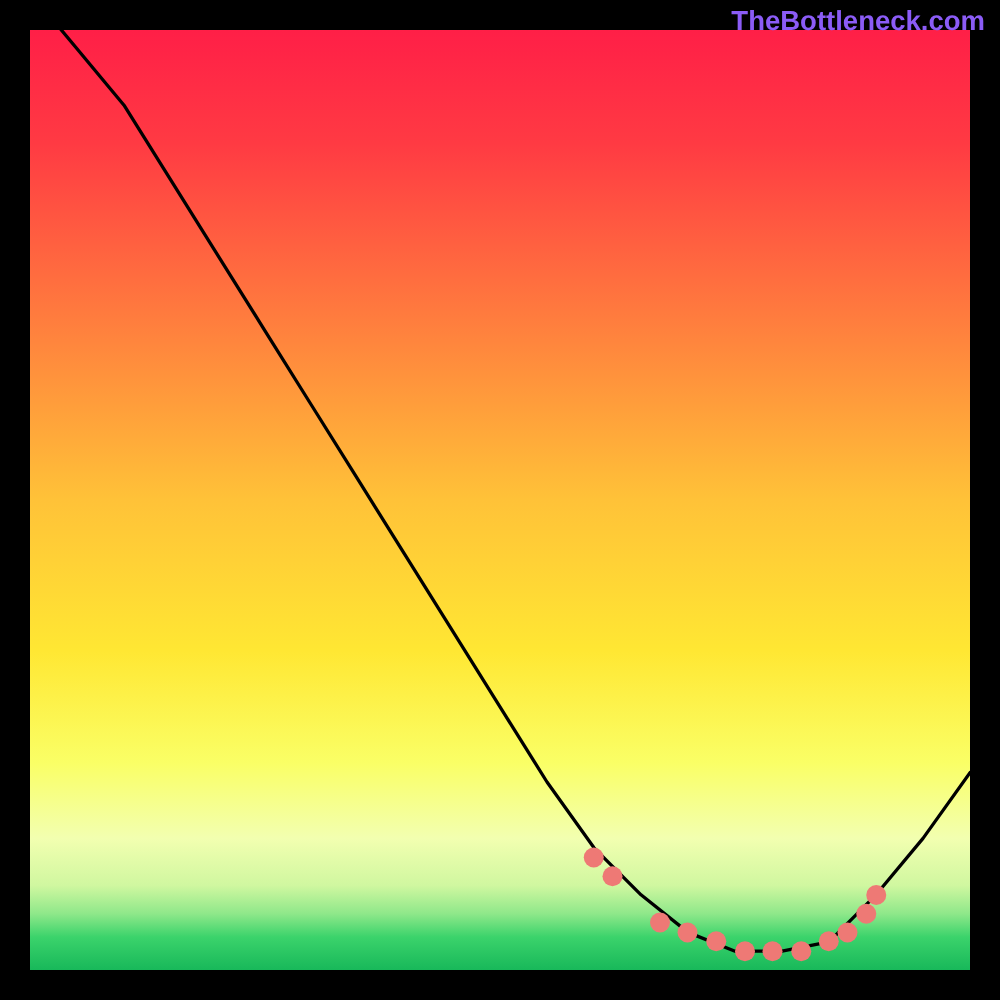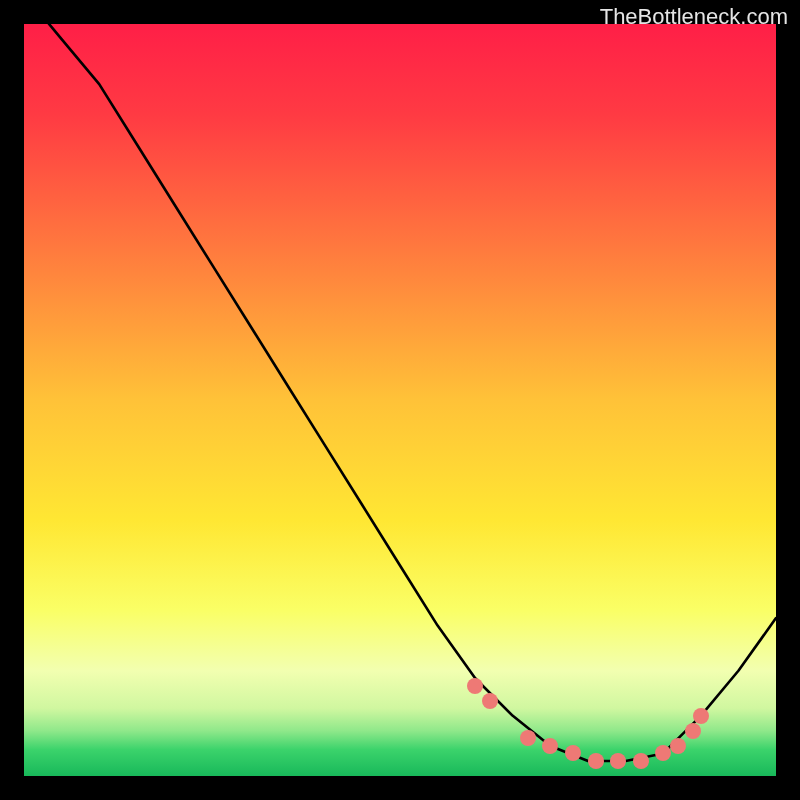--- a/index.html
+++ b/index.html
@@ -7,23 +7,23 @@
     width: 800px;
     height: 800px;
     background: #000;
     position: relative;
     font-family: Arial, sans-serif;
   }
   .watermark {
     position: absolute;
     top: 4px;
     right: 12px;
-    color: #e5e5e5;
+    color: #8b5cf6;
     font-size: 22px;
-    font-weight: 400;
+    font-weight: 700;
     z-index: 10;
   }
   .plot-area {
     position: absolute;
     left: 24px;
     top: 24px;
     width: 752px;
     height: 752px;
   }
   .plot-bg {

